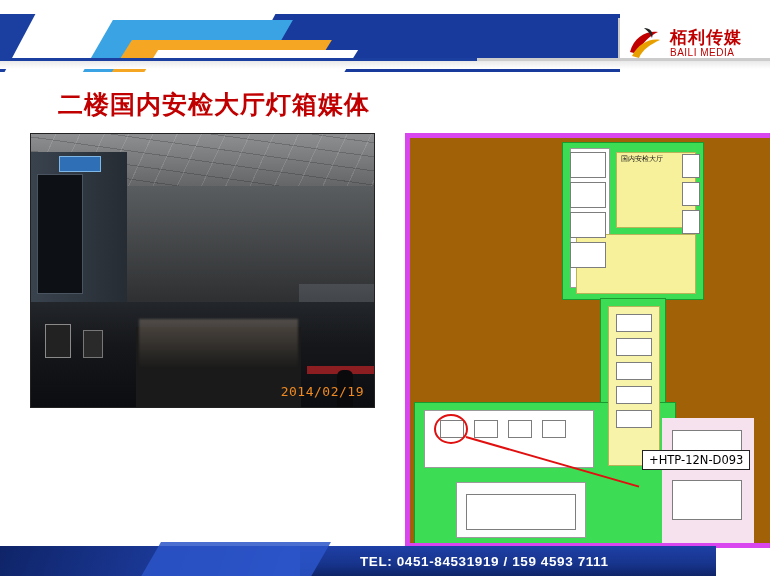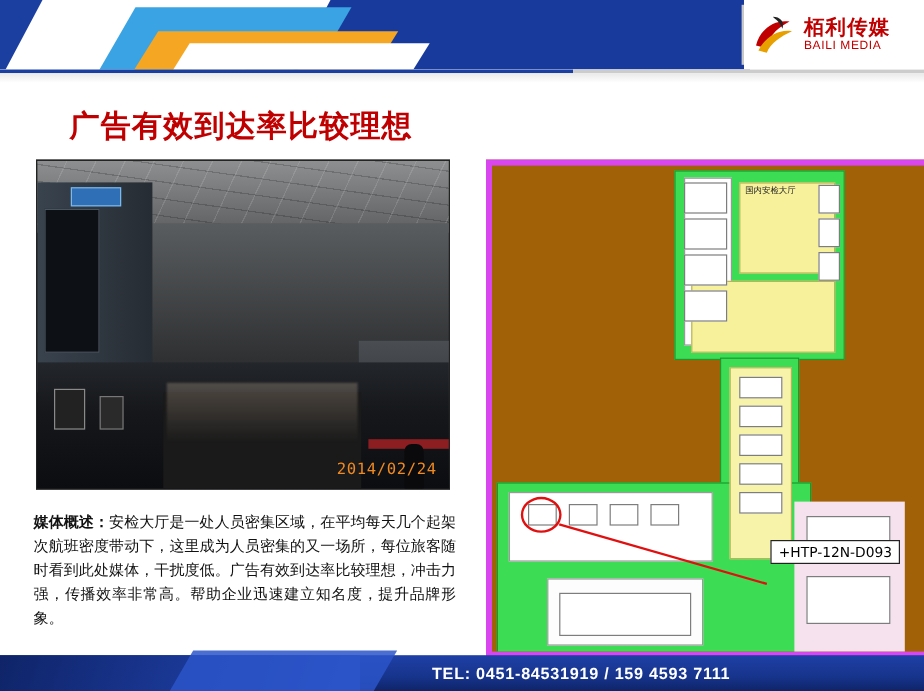--- a/index.html
+++ b/index.html
@@ -12,21 +12,21 @@
   }
   #page {
     position: relative;
     width: 770px; height: 576px;
     background: #ffffff;
     overflow: hidden;
   }
 
   
   .header {
-    position: absolute; left: 0; top: 0; width: 770px; height: 58px;
+    position: absolute; left: 0; top: 14px; width: 770px; height: 58px;
     background: #ffffff;
     overflow: hidden;
   }
   .hdr-blue-left {
     position: absolute; left: 0; top: 0; width: 160px; height: 58px;
     background: #1b3fa0;
   }
   .hdr-swoosh1 {
     position: absolute; left: 20px; top: -6px; width: 240px; height: 70px;
     background: #ffffff;
@@ -275,21 +275,21 @@
   .callout {
     position: absolute; left: 232px; top: 312px;
     background: #ffffff; border: 1px solid #222;
     padding: 2px 6px;
     font-family: "DejaVu Sans", "Liberation Sans", sans-serif;
     font-size: 11.5px; color: #000; white-space: nowrap;
   }
 
   
   .footer {
-    position: absolute; left: 0; bottom: 0; width: 770px; height: 30px;
+    position: absolute; left: 0; bottom: 0; width: 716px; height: 30px;
     background: linear-gradient(to bottom, #1e3fa6 0%, #17348c 60%, #0f2468 100%);
     display: flex; align-items: center;
   }
   .footer-inner {
     margin-left: 360px;
     color: #ffffff; font-size: 13.5px; font-weight: bold;
     letter-spacing: 0.6px;
     font-family: "Liberation Sans", sans-serif;
   }
   .footer-accent {
@@ -326,45 +326,42 @@
       </div>
       <div class="logo-text">
         <span class="logo-cn">栢利传媒</span>
         <span class="logo-en">BAILI MEDIA</span>
       </div>
     </div>
   </div>
   <div class="hdr-bottom-line"></div>
   <div class="hdr-grey-band"></div>
 
-  <div class="page-title">广告有效到达率比较理想</div>
+  <div class="page-title">二楼国内安检大厅灯箱媒体</div>
 
   <div class="photo">
     <div class="ph-ceiling"></div>
     <div class="ph-ceiling-grid"></div>
     <div class="ph-backwall"></div>
     <div class="ph-leftwall"></div>
     <div class="ph-door"></div>
     <div class="ph-signbox"></div>
     <div class="ph-midcorridor"></div>
     <div class="ph-floor"></div>
     <div class="ph-lightbox">
       
     </div>
     <div class="ph-floor-refl"></div>
     <div class="ph-redrail"></div>
     <div class="ph-person"></div>
     <div class="ph-sign-a"></div>
     <div class="ph-sign-b"></div>
-    <div class="ph-date">2014/02/24</div>
+    <div class="ph-date">2014/02/19</div>
   </div>
 
-  <div class="caption">
-    <b>媒体概述：</b><span>安检大厅是一处人员密集区域，在平均每天几个起架次航班密度带动下，这里成为人员密集的又一场所，每位旅客随时看到此处媒体，干扰度低。广告有效到达率比较理想，冲击力强，传播效率非常高。帮助企业迅速建立知名度，提升品牌形象。</span>
-  </div>
 
   <div class="specs">
     <div class="spec-row">
       <span class="spec-label">媒体编号：</span>
       <span class="spec-value"></span>
     </div>
     <div class="spec-row">
       <span class="spec-label">媒体数量：</span>
       <span class="spec-value">1个</span>
     </div>

